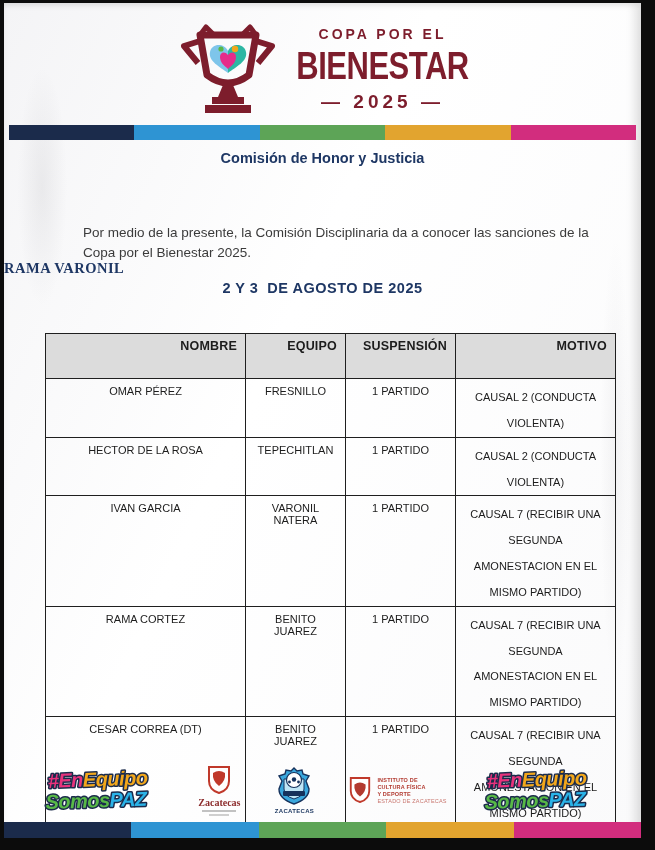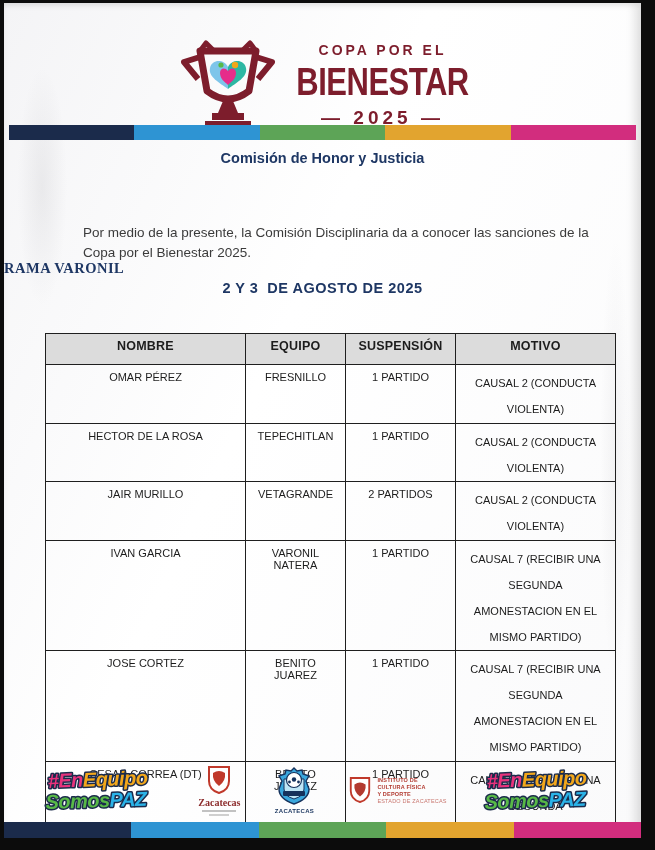--- a/index.html
+++ b/index.html
@@ -7,21 +7,21 @@
   .page {
     position:absolute; left:4px; top:3px; width:637px; height:835px;
     background:
       radial-gradient(closest-side at 6% 22%, rgba(110,110,118,0.10), transparent 65%),
       radial-gradient(closest-side at 96% 55%, rgba(110,110,118,0.07), transparent 60%),
       linear-gradient(115deg, #f4f4f6 0%, #ffffff 42%, #fafafb 100%);
     box-shadow: inset -7px 0 9px rgba(0,0,0,0.10), inset 0 3px 5px rgba(0,0,0,0.05);
     overflow:hidden;
   }
   
-  .logo-block { position:absolute; top:18px; left:0; right:0; display:flex; justify-content:center; align-items:center; gap:16px;margin-top:16px; }
+  .logo-block { position:absolute; top:18px; left:0; right:0; display:flex; justify-content:center; align-items:center; gap:16px; }
   .logo-text { display:flex; flex-direction:column; align-items:center; color:#7d1d2c; }
   .logo-line1 { font-size:14px; font-weight:bold; letter-spacing:3px; transform:scaleY(1.05); }
   .logo-line2 { font-size:31px; font-weight:bold; letter-spacing:-0.5px; transform:scaleY(1.25); margin-top:6px; }
   .logo-year  { font-size:19px; font-weight:bold; letter-spacing:4px; margin-top:7px; }
   
   .bar { position:absolute; left:5px; right:5px; height:15px; display:flex; }
   .bar.top { top:122px; }
   .bar.bottom { bottom:0; left:0; right:0; height:16px; }
   .bar .seg { flex:1; height:100%; }
   
@@ -32,21 +32,21 @@
   .intro { position:absolute; top:220px; left:79px; width:516px;
     font-size:13.5px; color:#3b3b3b; line-height:1.45; }
   .branch { position:absolute; top:257px; left:0; right:0; text-align:left;
     font-size:14.5px; font-weight:bold; color:#1e3764; letter-spacing:0.5px;font-family:Liberation Serif, serif; }
   .datehdr { position:absolute; top:277px; left:0; right:0; text-align:center;
     font-size:14.5px; font-weight:bold; color:#1e3764; letter-spacing:0.5px; }
   
   table.sanctions { position:absolute; top:330px; left:41px; width:570px;
     border-collapse:collapse; table-layout:fixed; font-size:11px; color:#1c1c1c; }
   table.sanctions th, table.sanctions td { border:1.5px solid #1f1f1f; vertical-align:top; text-align:center; padding:6px 8px 0 8px; }
-  table.sanctions th { background:#dcdcdc; font-size:12.5px; font-weight:bold; height:31px; padding-top:5px; letter-spacing:0.2px; }
+  table.sanctions th { background:#dcdcdc; font-size:12.5px; font-weight:bold; height:45px; padding-top:5px; letter-spacing:0.2px;text-align:right; }
   .col-nombre { width:200px; } .col-equipo { width:100px; } .col-susp { width:110px; } .col-motivo { width:160px; }
   td.motivo { line-height:2.35; padding-top:4px; }
   td.motivo b { font-weight:normal; }
   tr.r-short { height:54px; } tr.r-tall { height:78px; }
   
   .footer { position:absolute; top:755px; left:38px; right:38px; height:64px;
     display:flex; justify-content:space-between; align-items:center; }
   .logo-item { display:flex; flex-direction:column; align-items:center; }
   .gov-name { font-family:"Liberation Serif", serif; font-size:10px; font-weight:bold; color:#8c2b2b; margin-top:2px; }
   .gov-sub { width:34px; height:2px; background:#c2c2c2; margin-top:2px; }
@@ -123,34 +123,28 @@
         <td>FRESNILLO</td>
         <td>1 PARTIDO</td>
         <td class="motivo"><b>CAUSAL 2</b><span> (CONDUCTA VIOLENTA)</span></td>
       </tr>
       <tr class="r-short">
         <td>HECTOR DE LA ROSA</td>
         <td>TEPECHITLAN</td>
         <td>1 PARTIDO</td>
         <td class="motivo"><b>CAUSAL 2</b><span> (CONDUCTA VIOLENTA)</span></td>
       </tr>
-      <tr class="r-short">
-        <td>JAIR MURILLO</td>
-        <td>VETAGRANDE</td>
-        <td>2 PARTIDOS</td>
-        <td class="motivo"><b>CAUSAL 2</b><span> (CONDUCTA VIOLENTA)</span></td>
-      </tr>
       <tr class="r-tall">
         <td>IVAN GARCIA</td>
         <td>VARONIL NATERA</td>
         <td>1 PARTIDO</td>
         <td class="motivo"><b>CAUSAL 7</b><span> (RECIBIR UNA SEGUNDA AMONESTACION EN EL MISMO PARTIDO)</span></td>
       </tr>
       <tr class="r-tall">
-        <td>JOSE CORTEZ</td>
+        <td>RAMA CORTEZ</td>
         <td>BENITO JUAREZ</td>
         <td>1 PARTIDO</td>
         <td class="motivo"><b>CAUSAL 7</b><span> (RECIBIR UNA SEGUNDA AMONESTACION EN EL MISMO PARTIDO)</span></td>
       </tr>
       <tr class="r-tall">
         <td>CESAR CORREA (DT)</td>
         <td>BENITO JUAREZ</td>
         <td>1 PARTIDO</td>
         <td class="motivo"><b>CAUSAL 7</b><span> (RECIBIR UNA SEGUNDA AMONESTACION EN EL MISMO PARTIDO)</span></td>
       </tr>

